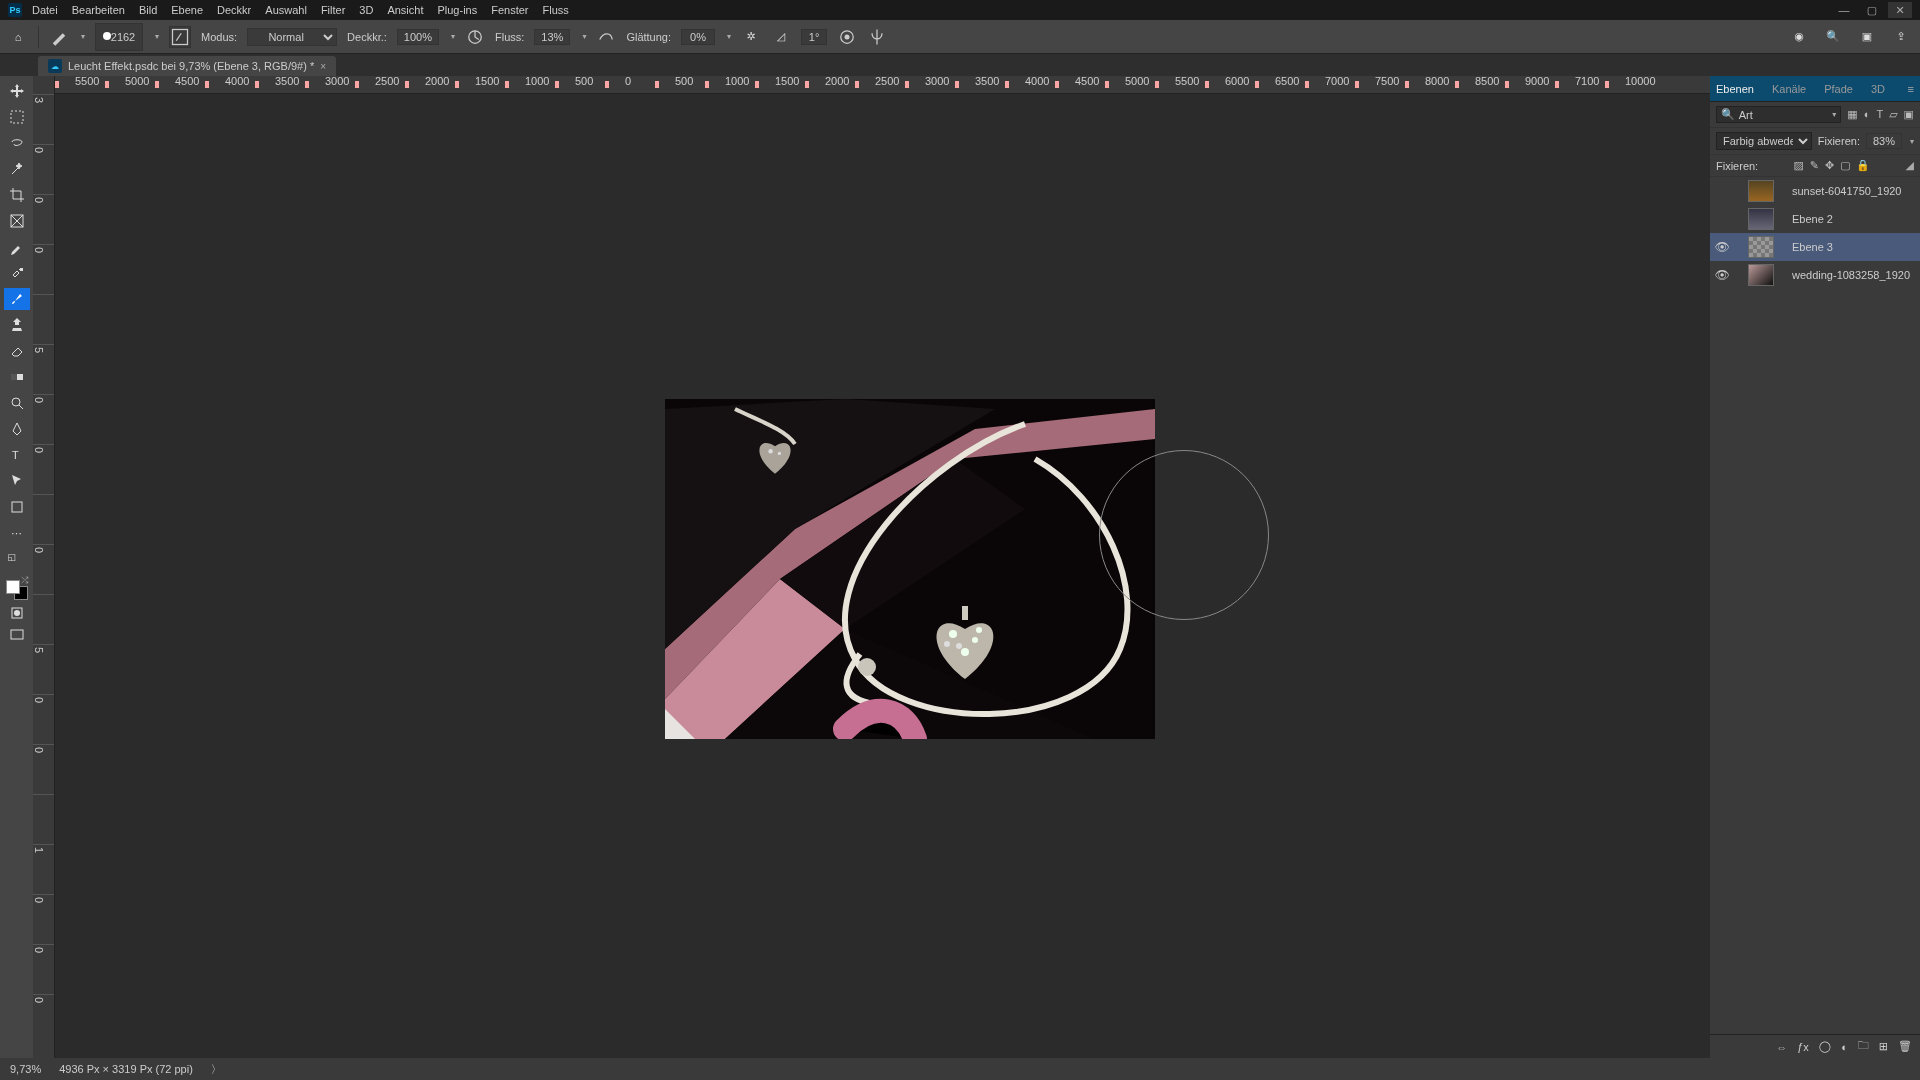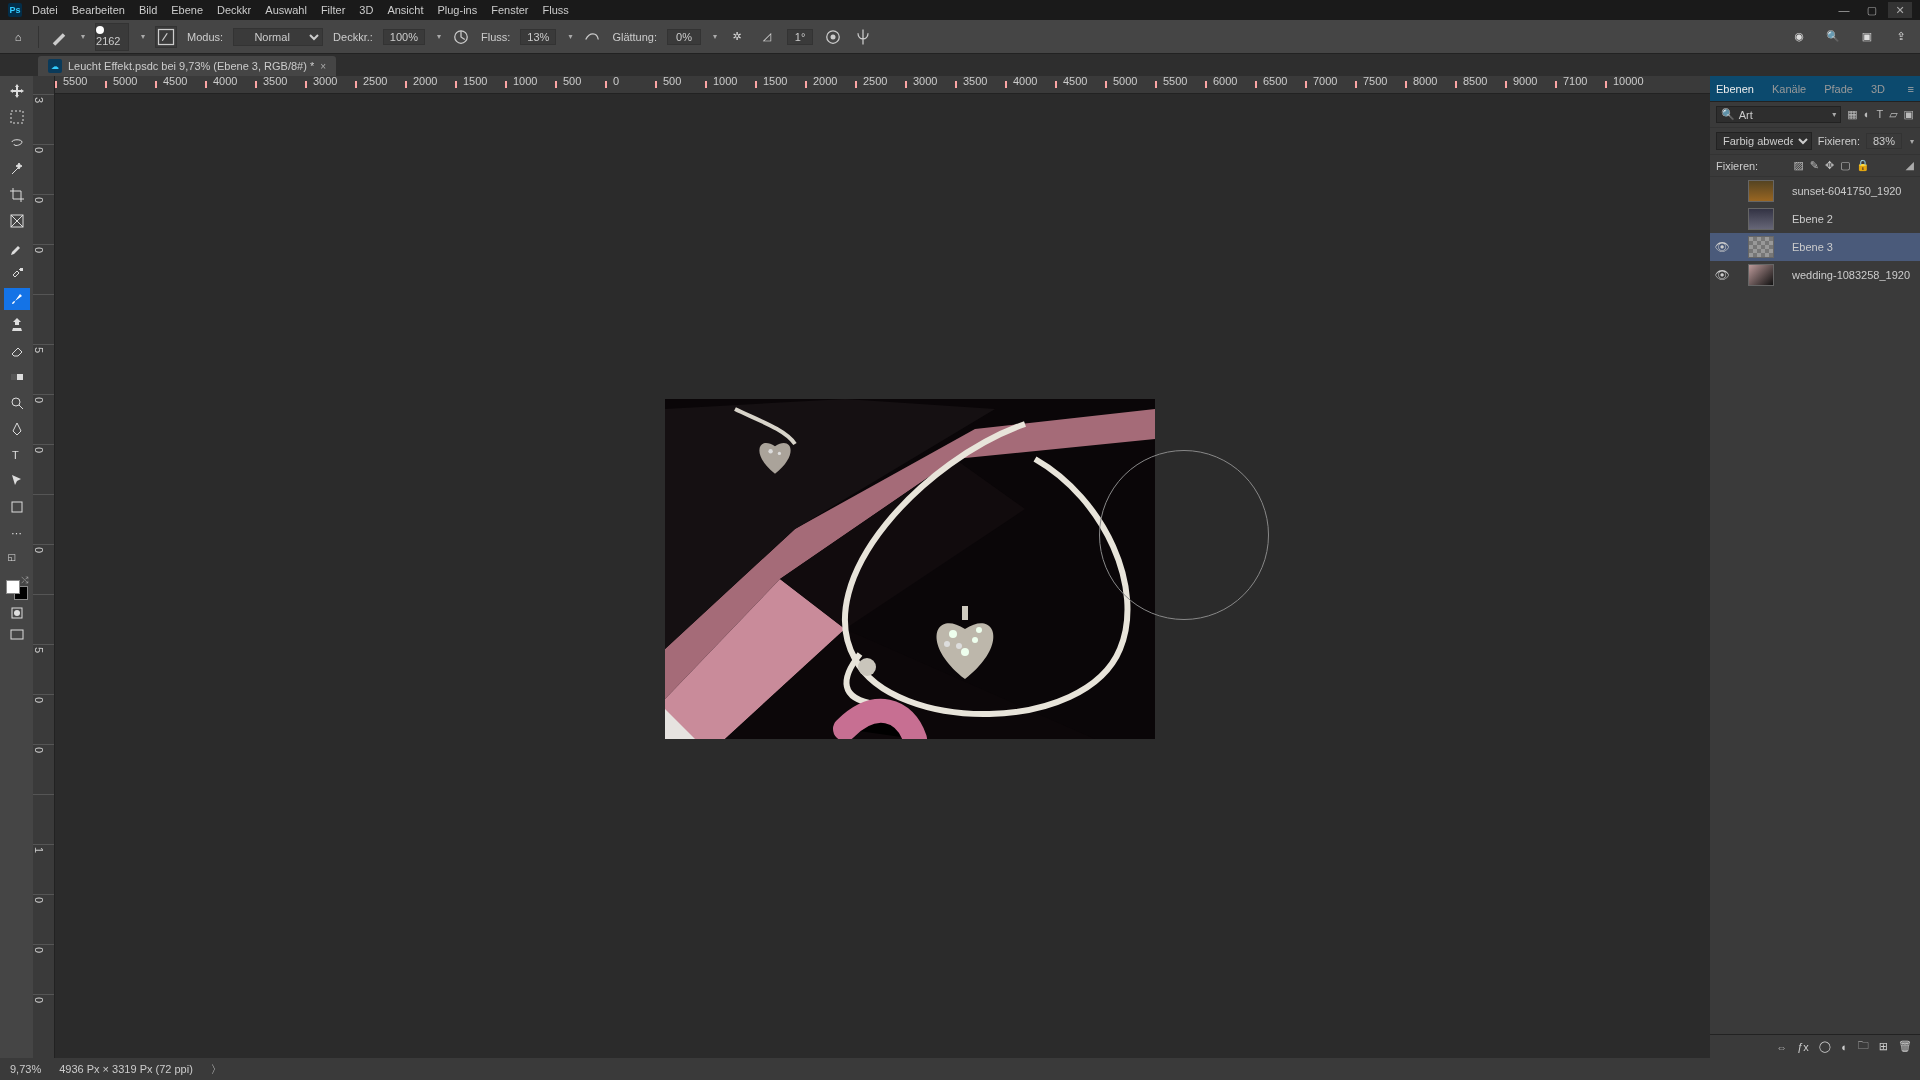--- a/index.html
+++ b/index.html
@@ -9,21 +9,21 @@
 .titlebar .logo{width:14px;height:14px;background:#032e49;border-radius:2px;display:flex;align-items:center;justify-content:center;color:#3cf;font-size:9px;font-weight:bold;margin-right:10px}
 .menu{display:flex;gap:14px}
 .menu span{cursor:default}
 .winbtns{margin-left:auto;display:flex;gap:4px}
 .winbtns div{width:24px;height:16px;display:flex;align-items:center;justify-content:center;color:#aaa}
 .winbtns .close{background:#333}
 
 .optbar{height:34px;background:#454545;display:flex;align-items:center;padding:0 8px;gap:10px;border-bottom:1px solid #222}
 .optbar .ico{width:20px;height:20px;display:flex;align-items:center;justify-content:center;color:#ddd}
 .optbar .iconbtn{width:22px;height:22px;border:1px solid #333;background:#3a3a3a;display:flex;align-items:center;justify-content:center}
-.brushprev{width:34px;height:28px;border:1px solid #333;background:#3a3a3a;display:flex;flex-direction:column;justify-content:center;font-size:9px}
+.brushprev{width:48px;height:28px;border:1px solid #333;background:#3a3a3a;display:flex;flex-direction:row;align-items:center;justify-content:center;font-size:9px}
 .brushdot{width:8px;height:8px;background:#fff;border-radius:50%;margin-bottom:1px}
 .chev{color:#aaa;font-size:8px;margin-left:2px}
 .lbl{color:#ccc}
 .valbox{background:#3a3a3a;border:1px solid #333;padding:1px 6px;min-width:34px;text-align:center}
 select.valbox{min-width:90px;text-align:center}
 .optright{margin-left:auto;display:flex;gap:12px;align-items:center}
 .optright .ico{width:22px;height:22px}
 
 .tabstrip{height:22px;background:#2e2e2e;display:flex;align-items:flex-end;padding-left:38px;position:relative}
 .doctab{background:#454545;padding:3px 10px;display:flex;align-items:center;gap:6px;border-top-left-radius:3px;border-top-right-radius:3px}
@@ -36,21 +36,21 @@
 .tool.sel{background:#1473e6}
 .tool svg{width:16px;height:16px}
 .fgbg{position:relative;width:26px;height:26px;margin-top:4px}
 .fgsw{position:absolute;left:2px;top:6px;width:14px;height:14px;background:#fff;border:1px solid #888}
 .bgsw{position:absolute;right:2px;bottom:0;width:14px;height:14px;background:#000;border:1px solid #888}
 .swapico{position:absolute;right:1px;top:1px;color:#aaa;font-size:9px}
 .tool.small{height:18px}
 
 .canvwrap{flex:1;position:relative;background:#2b2b2b}
 .hruler{position:absolute;left:22px;right:0;top:0;height:18px;background:#3a3a3a;border-bottom:1px solid #222;display:flex;align-items:flex-end;overflow:hidden;color:#bbb;font-size:9px}
-.hruler span{flex:0 0 50px;text-align:left;border-left:2px solid #fca5a5;height:7px;padding-left:6px;line-height:0;position:relative;top:-5px}
+.hruler span{flex:0 0 50px;text-align:left;border-left:4px solid #fca5a5;height:7px;padding-left:16px;line-height:0;position:relative;top:-5px}
 .vruler{position:absolute;left:0;top:0;bottom:0;width:22px;background:#3a3a3a;border-right:1px solid #222;display:flex;flex-direction:column;color:#bbb;font-size:9px;overflow:hidden;padding-top:18px}
 .vruler span{flex:0 0 50px;border-top:1px solid #555;writing-mode:vertical-lr;padding-top:2px}
 .canvas{position:absolute;left:22px;top:18px;right:0;bottom:0;background:#2b2b2b;overflow:hidden}
 .artboard{position:absolute;left:610px;top:305px;width:490px;height:340px;background:#000;overflow:hidden}
 .brushcircle{position:absolute;left:1244px;top:496px;width:170px;height:170px;border:1px solid #888;border-radius:50%;transform:translate(-200px,-140px);pointer-events:none}
 
 .panelcol{width:210px;background:#3a3a3a;display:flex;flex-direction:column}
 .paneltabs{display:flex;background:#0c4a6e;height:26px;align-items:center;padding:0 6px;gap:18px;border-bottom:1px solid #222}
 .paneltabs span{color:#999;cursor:default}
 .paneltabs span.act{color:#eee}
@@ -161,21 +161,21 @@
     <div class="ico">◉</div>
     <div class="ico">🔍</div>
     <div class="ico">▣</div>
     <div class="ico">⇪</div>
   </div>
 </div>
 
 <div class="tabstrip">
   <div class="doctab">
     <div class="doctabico">☁</div>
-    <span>Leucht Effekt.psdc bei 9,73% (Ebene 3, RGB/8#) *</span>
+    <span>Leucht Effekt.psdc bei 9,73% (Ebene 3, RGB/9#) *</span>
     <span class="x">×</span>
   </div>
 </div>
 
 <div class="main">
 
   <div class="toolbar">
     <div class="tool">
         <svg viewBox="0 0 16 16">
           <path d="M8 1l2 3H9v3h3V6l3 2-3 2V9H9v3h1l-2 3-2-3h1V9H4v1L1 8l3-2v1h3V4H6z" fill="#ddd"></path>

